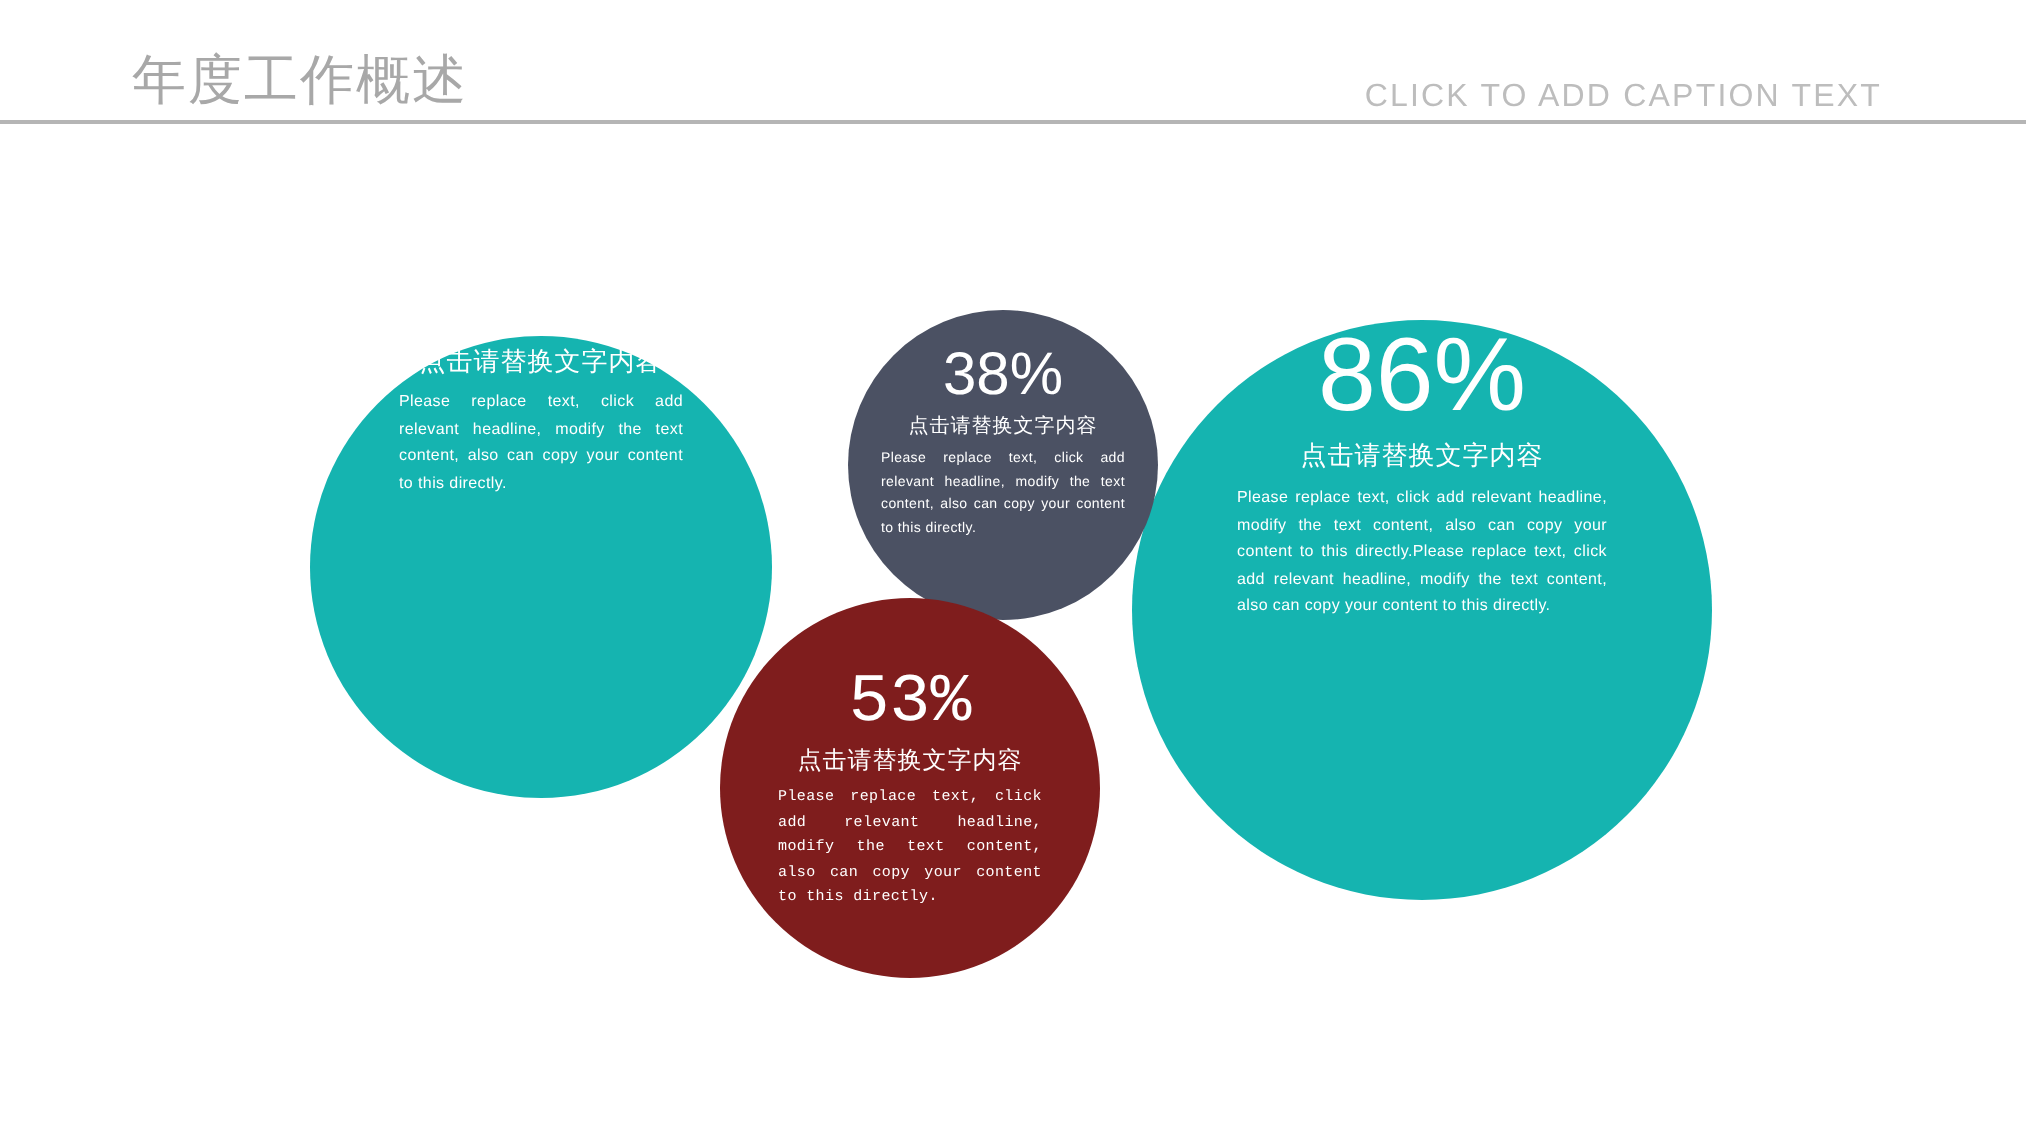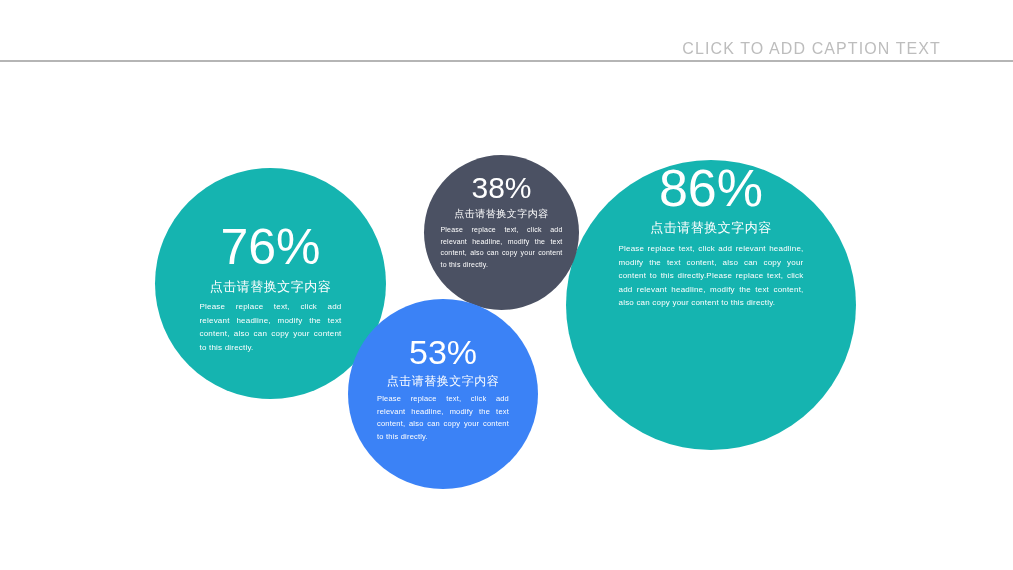--- a/index.html
+++ b/index.html
@@ -161,26 +161,27 @@
   }
   #circle-38 .en {
     font-size: 7px;
     line-height: 11.5px;
     width: 122px;
     margin: 2px auto 0 auto;
   }
 
   
   #circle-53 {
-    left: 348px;
+    left: 360px;
     top: 299px;
     width: 190px;
     height: 190px;
-    background: #3b82f6;
+    background: #7f1d1d;
     z-index: 4;
+    font-family: Liberation Mono, monospace;
   }
   #circle-53 .pct {
     font-size: 34px;
     line-height: 38px;
     margin-top: 34px;
   }
   #circle-53 .cn {
     font-size: 12px;
     line-height: 19px;
     margin-top: 1px;
@@ -191,26 +192,26 @@
     width: 132px;
     margin: 2px auto 0 auto;
   }
 </style>
 </head>
 <body>
 
 <div class="slide">
 
   <div class="header">
+    <div class="slide-title">年度工作概述</div>
     <div class="caption-text">CLICK TO ADD CAPTION TEXT</div>
     <div class="header-rule"></div>
   </div>
 
   <div class="circle" id="circle-76">
-    <span class="pct">76%</span>
     <span class="cn">点击请替换文字内容</span>
     <span class="en">Please replace text, click add relevant headline, modify the text content, also can copy your content to this directly.</span>
   </div>
 
   <div class="circle" id="circle-86">
     <span class="pct">86%</span>
     <span class="cn">点击请替换文字内容</span>
     <span class="en">Please replace text, click add relevant headline, modify the text content, also can copy your content to this directly.Please replace text, click add relevant headline, modify the text content, also can copy your content to this directly.</span>
   </div>
 

